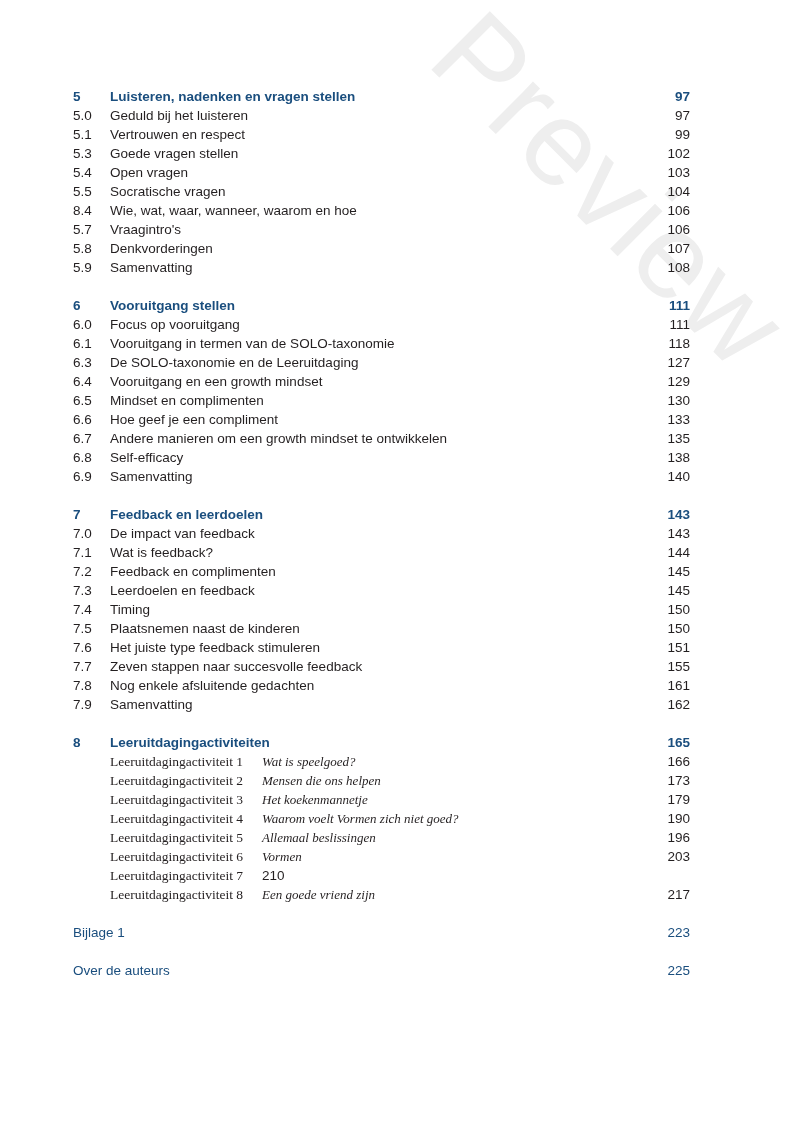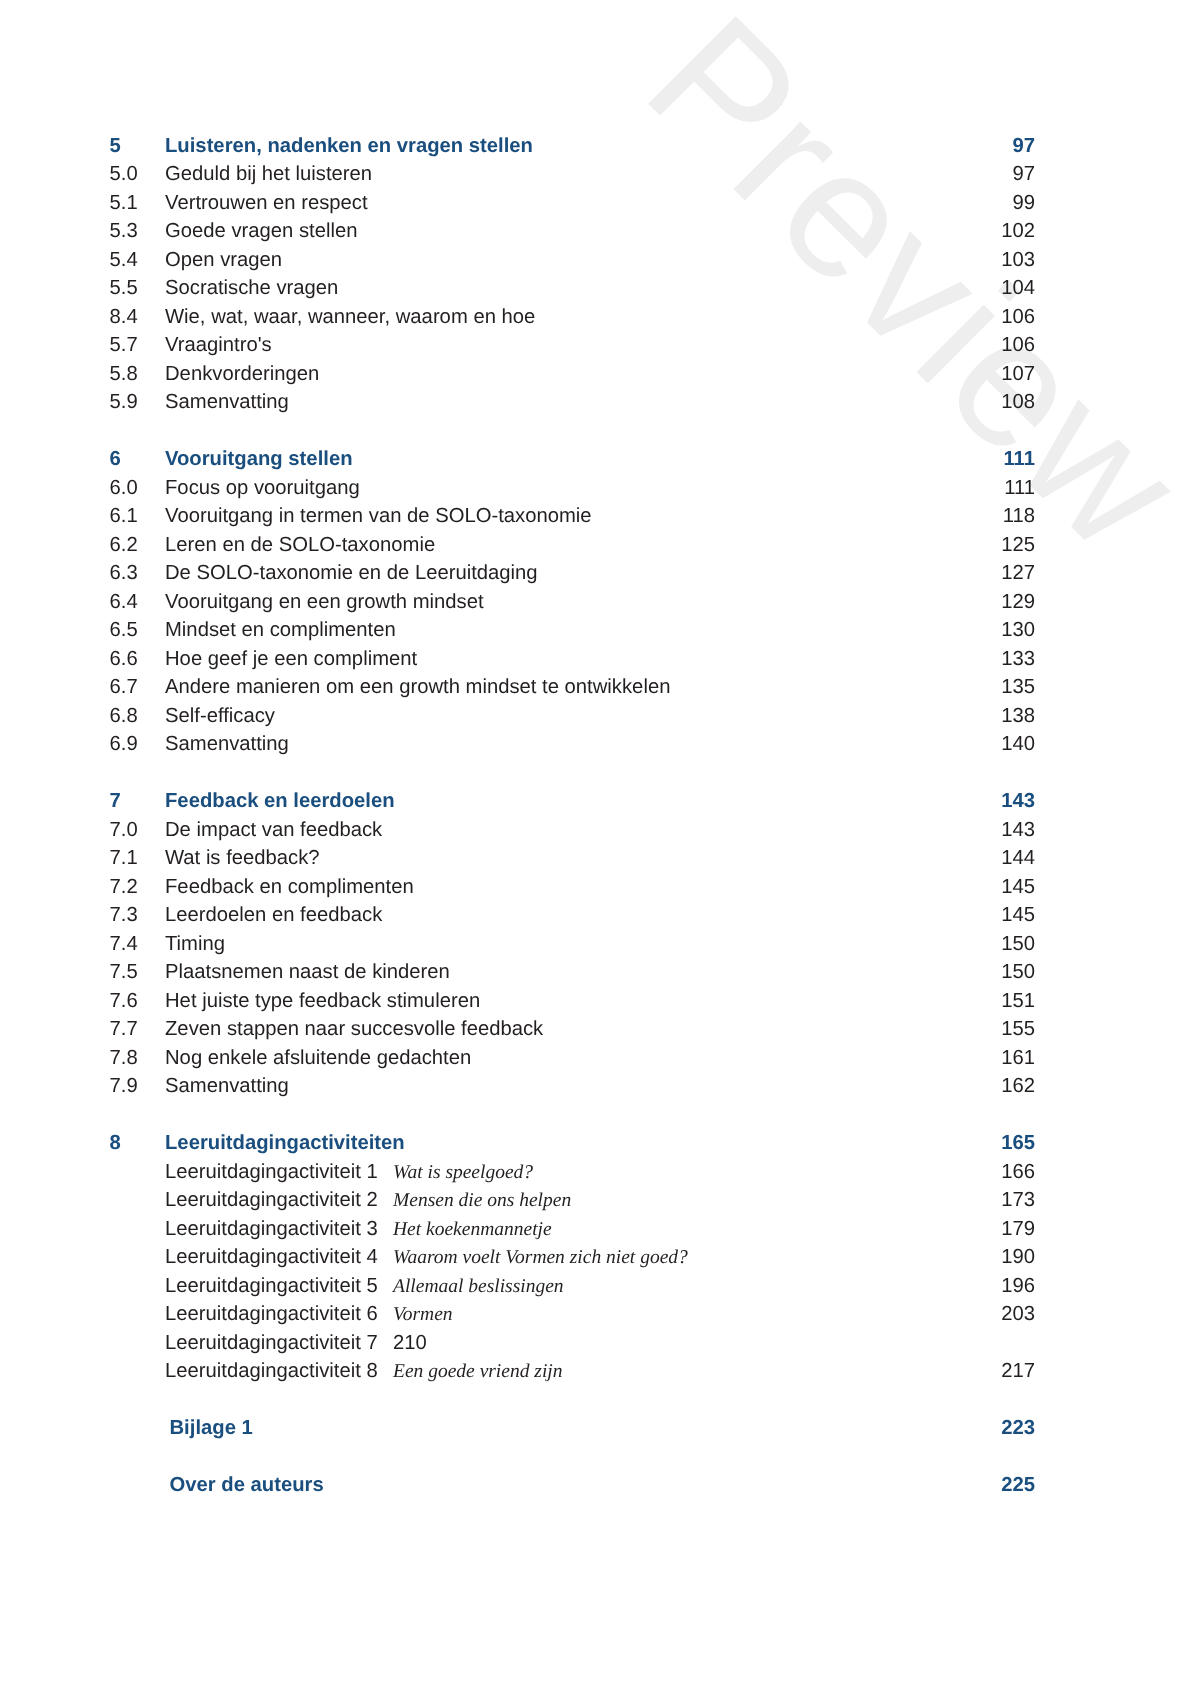--- a/index.html
+++ b/index.html
@@ -43,33 +43,32 @@
     z-index:1;
     font-size:13.5px;
     line-height:19px;
   }
   .row{display:flex;align-items:baseline;}
   .row .num{width:37px;flex:0 0 37px;}
   .row .title{flex:1 1 auto;}
   .row .pg{flex:0 0 auto;text-align:right;white-space:nowrap;}
   .row.heading{font-weight:bold;color:var(--blue);}
   .row.item{color:var(--body);}
-  .row.activity .label{flex:0 0 152px;width:152px;}
+  .row.activity .label{flex:0 0 152px;width:152px;font-family:Liberation Serif, serif;}
   .row.activity .script{
     flex:1 1 auto;
     font-family:Liberation Serif, serif;
     font-style:italic;
     font-size:13px;
   }
   .toc-section{margin-bottom:19px;}
   .backmatter .row{
-    font-weight:bold;
+    font-weight:normal;
     color:var(--blue);
     margin-bottom:19px;
-    margin-left:40px;
   }
   .backmatter .row .title{flex:1 1 auto;}
   .footer{
     position:absolute;
     top:1134px;
     right:78px;
     display:flex;
     align-items:baseline;
     gap:13px;
     z-index:1;
@@ -170,25 +169,20 @@
     <span class="title">Focus op vooruitgang</span>
     <span class="pg">111</span>
   </div>
 
   <div class="row item">
     <span class="num">6.1</span>
     <span class="title">Vooruitgang in termen van de SOLO-taxonomie</span>
     <span class="pg">118</span>
   </div>
 
-  <div class="row item">
-    <span class="num">6.2</span>
-    <span class="title">Leren en de SOLO-taxonomie</span>
-    <span class="pg">125</span>
-  </div>
 
   <div class="row item">
     <span class="num">6.3</span>
     <span class="title">De SOLO-taxonomie en de Leeruitdaging</span>
     <span class="pg">127</span>
   </div>
 
   <div class="row item">
     <span class="num">6.4</span>
     <span class="title">Vooruitgang en een growth mindset</span>

